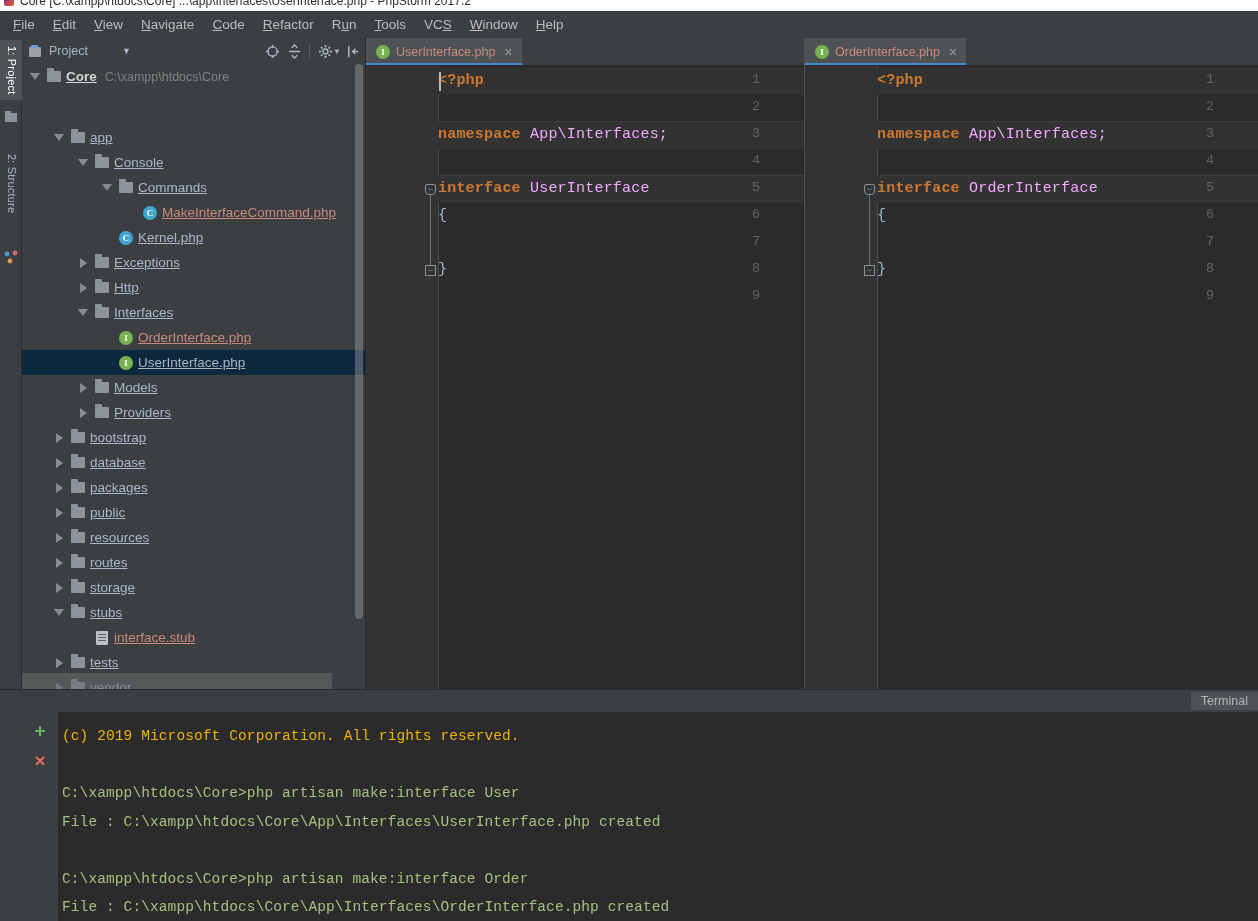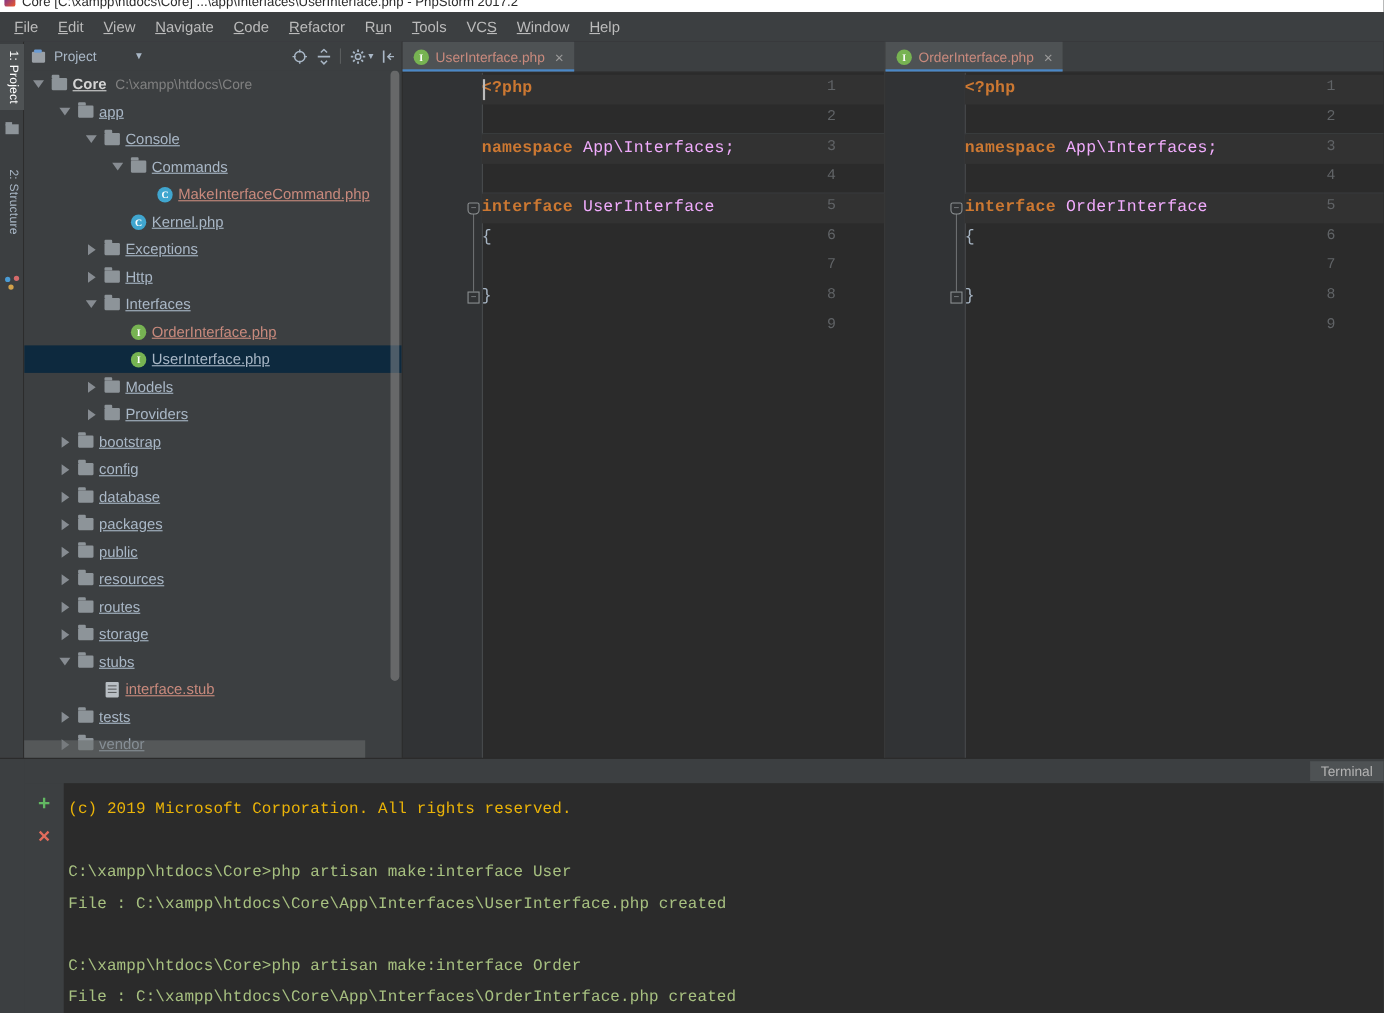--- a/index.html
+++ b/index.html
@@ -360,21 +360,21 @@
         <div class="tnode" style="padding-left: 4px;">
           <div class="tw">
             <div class="arrow-d"></div>
           </div>
           <div class="ico">
             <div class="folder"></div>
           </div>
           <span class="tlabel bold">Core</span>
           <span class="tpath">C:\xampp\htdocs\Core</span>
         </div>
-        <div class="tnode" style="padding-left: 28px;">
+        <div class="tnode" style="padding-left: 28px; margin-top: 36px;">
           <div class="tw">
             <div class="arrow-d"></div>
           </div>
           <div class="ico">
             <div class="folder"></div>
           </div>
           <span class="tlabel">app</span>
         </div>
         <div class="tnode" style="padding-left: 52px;">
           <div class="tw">
@@ -468,29 +468,20 @@
           <span class="tlabel">Providers</span>
         </div>
         <div class="tnode" style="padding-left: 28px;">
           <div class="tw">
             <div class="arrow-r"></div>
           </div>
           <div class="ico">
             <div class="folder"></div>
           </div>
           <span class="tlabel">bootstrap</span>
-        </div>
-        <div class="tnode" style="padding-left: 28px;">
-          <div class="tw">
-            <div class="arrow-r"></div>
-          </div>
-          <div class="ico">
-            <div class="folder"></div>
-          </div>
-          <span class="tlabel">config</span>
         </div>
         <div class="tnode" style="padding-left: 28px; align-items: center;">
           <div class="tw">
             <div class="arrow-r"></div>
           </div>
           <div class="ico">
             <div class="folder"></div>
           </div>
           <span class="tlabel">database</span>
         </div>

